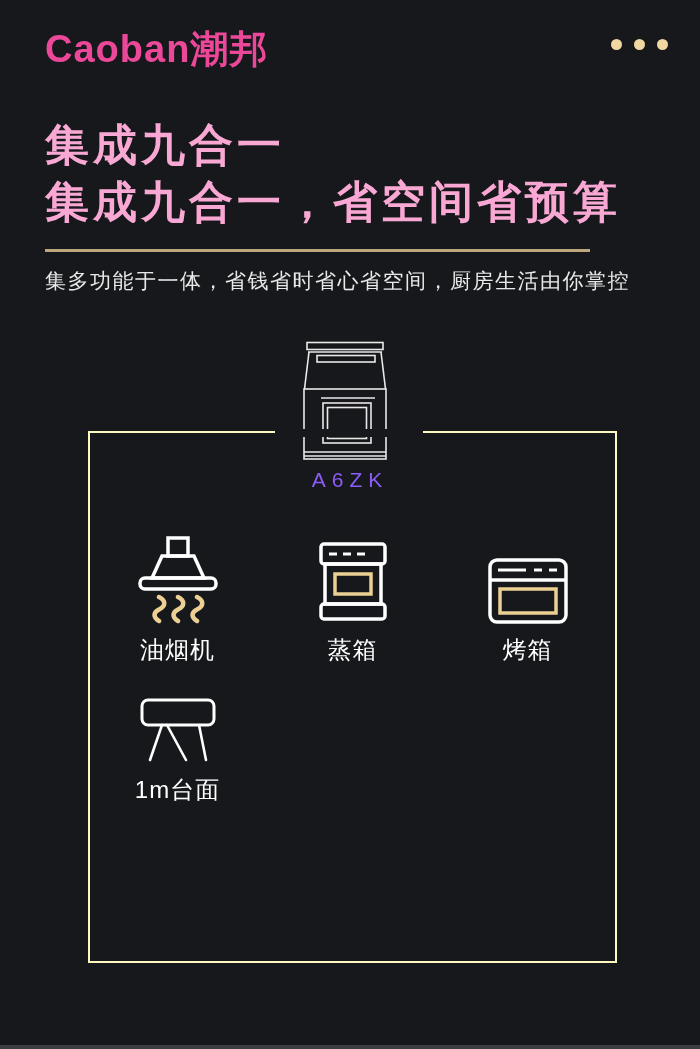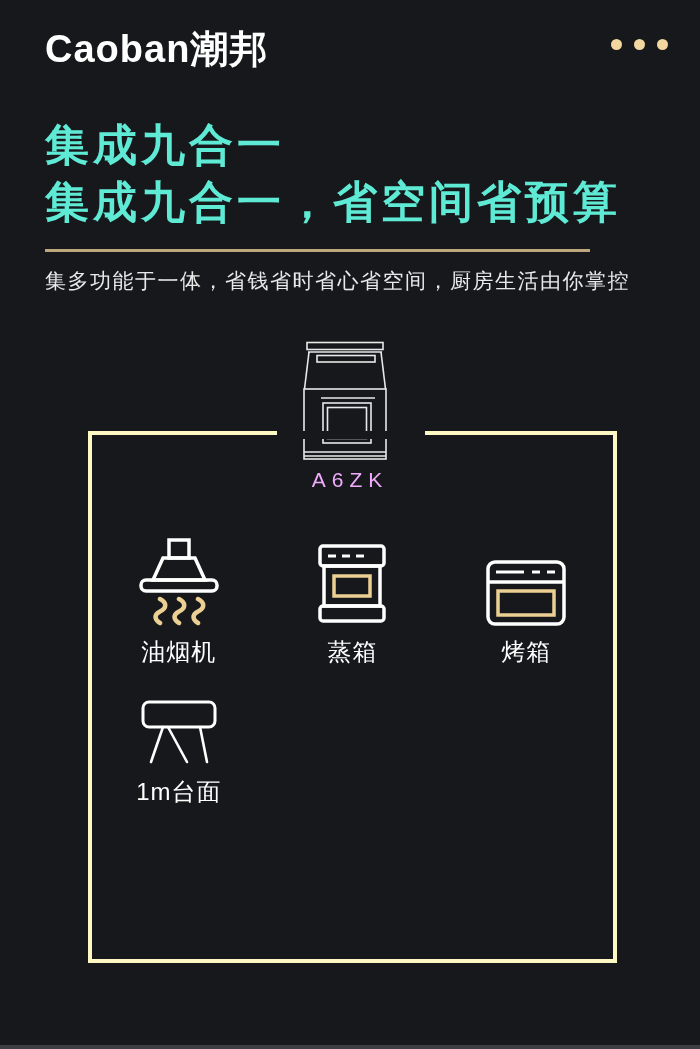--- a/index.html
+++ b/index.html
@@ -5,52 +5,52 @@
   * { margin:0; padding:0; box-sizing:border-box; }
   html,body { background:#0c0d10; }
   body { font-family:"Liberation Sans","DejaVu Sans",sans-serif; }
   .page {
     position:relative; width:700px; height:1049px;
     background:#17181c; overflow:hidden; margin:0 auto;
   }
   
   .logo {
     position:absolute; left:45px; top:24px;
-    font-size:38px; font-weight:800; color:#ffffff;
+    font-size:38px; font-weight:800; color:#ec4899;
     letter-spacing:1px; white-space:nowrap;
   }
   .menu-dots { position:absolute; right:32px; top:39px; display:flex; gap:12px; }
   .menu-dots .dot { width:11px; height:11px; border-radius:50%; background:#f2d7a0; }
 
   
   .title {
     position:absolute; left:45px; top:116px;
-    font-size:44px; font-weight:700; color:#5eead4;
+    font-size:44px; font-weight:700; color:#f9a8d4;
     line-height:57px; letter-spacing:4px; white-space:nowrap;
   }
   .gold-rule {
     position:absolute; left:45px; top:249px;
     width:545px; height:3px; background:#bfa77d;
   }
   .subtitle {
     position:absolute; left:45px; top:267px;
     font-size:21px; color:#e9e9e9; letter-spacing:1.5px; white-space:nowrap;font-family:Liberation Serif, serif;
   }
 
   
   .stove-ill { position:absolute; left:301px; top:341px; }
   .model-label {
     position:absolute; left:280px; top:468px; width:140px;
-    text-align:center; color:#f0abfc; font-size:21px; letter-spacing:6px;
+    text-align:center; color:#8b5cf6; font-size:21px; letter-spacing:6px;
   }
 
   
   .feature-box {
     position:absolute; left:88px; top:431px;
-    width:529px; height:532px; border:4px solid #fef9c3;
+    width:529px; height:532px; border:2px solid #fef9c3;
   }
   .border-notch {
     position:absolute; left:185px; top:-4px;
     width:148px; height:8px; background:#17181c;
   }
   .feature-grid {
     position:absolute; left:0; top:0; width:100%; height:100%;
     display:grid; grid-template-columns:repeat(3,1fr);
     grid-template-rows:150px 140px 152px; padding-top:82px;
   }

